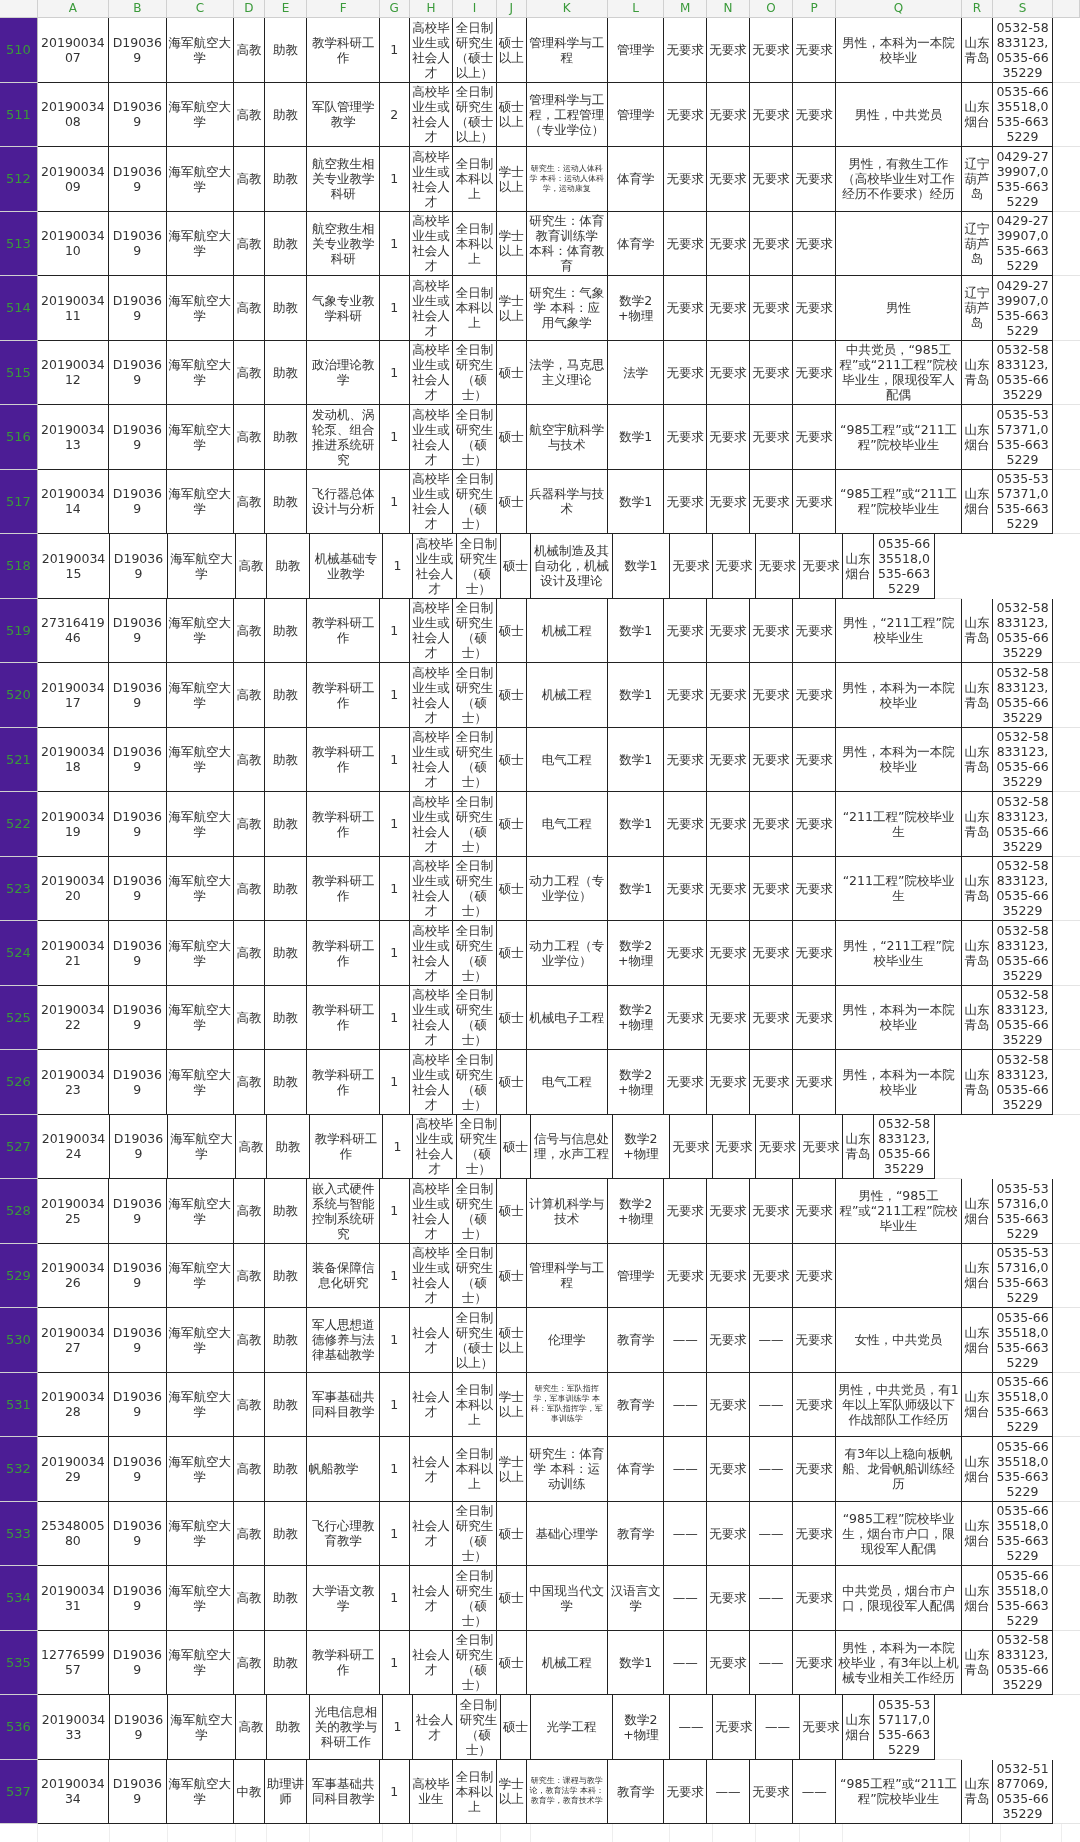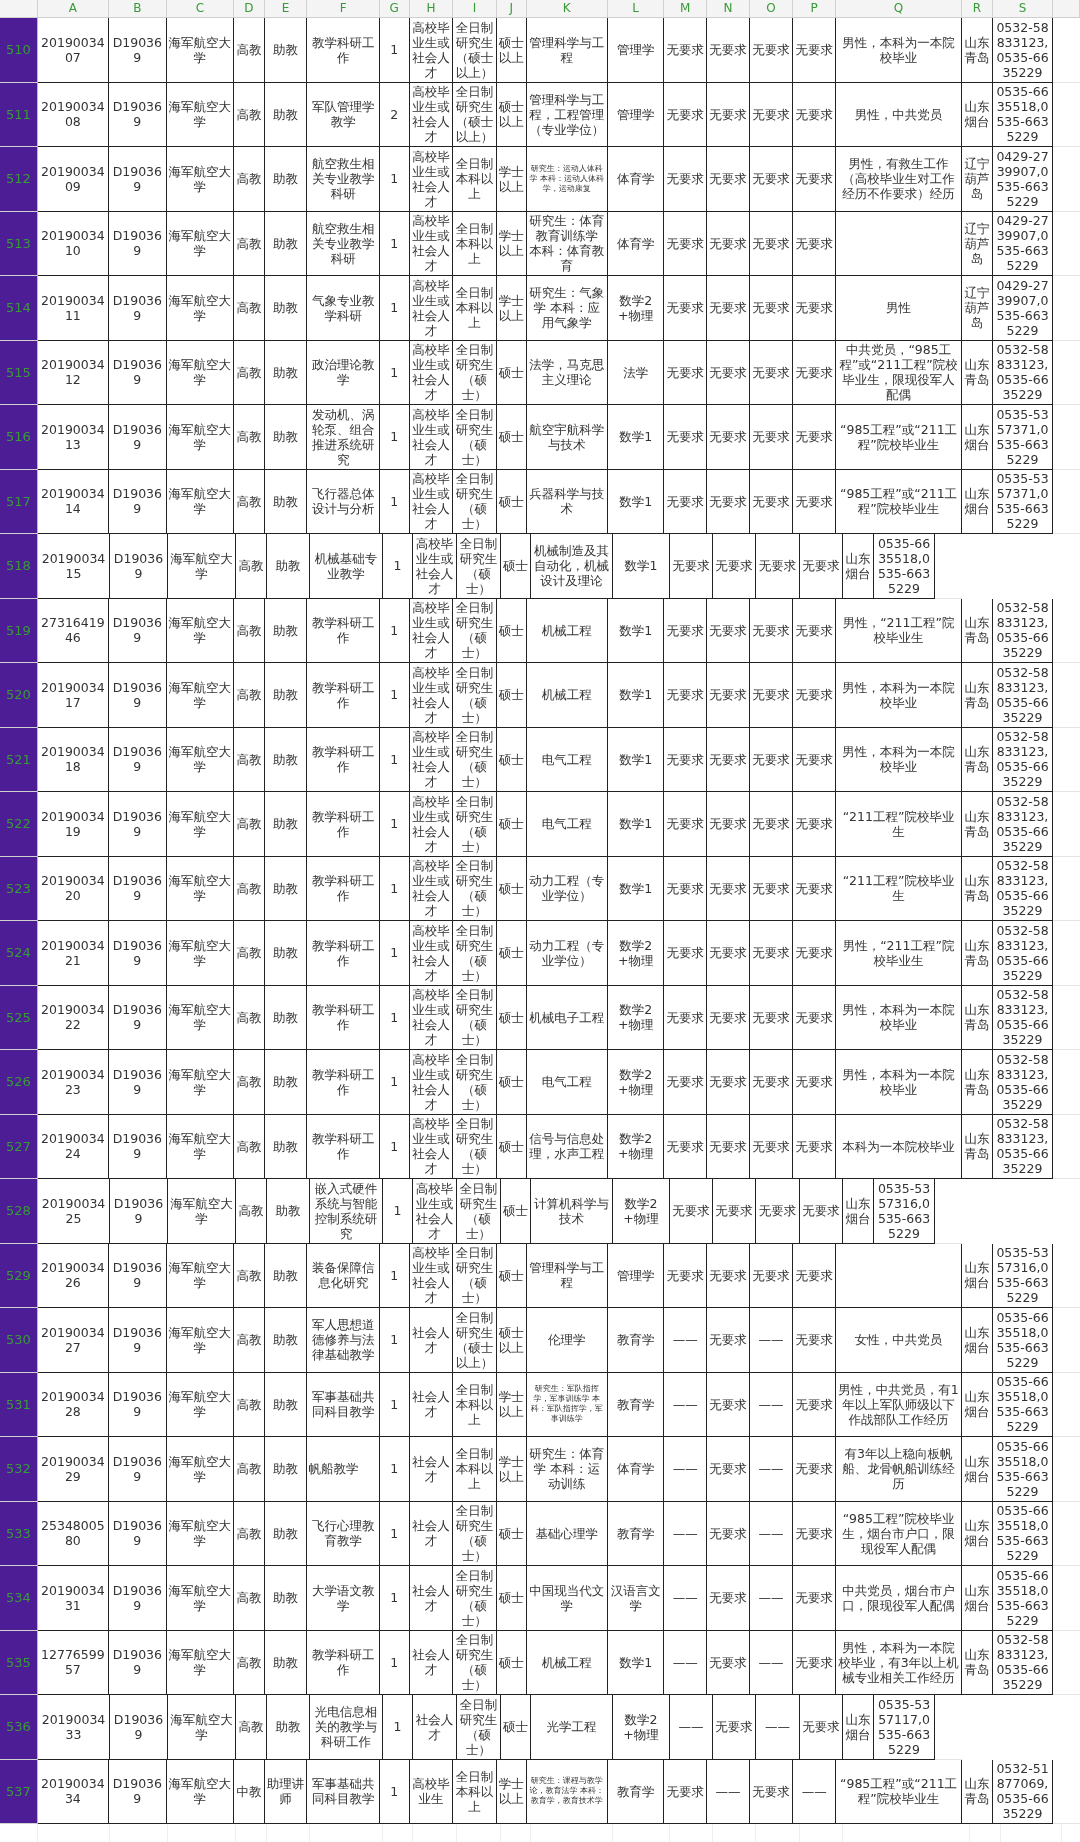--- a/index.html
+++ b/index.html
@@ -449,21 +449,20 @@
         <div class="cell c7">1</div>
         <div class="cell c8">高校毕业生或社会人才</div>
         <div class="cell c9">全日制研究生（硕士）</div>
         <div class="cell c10">硕士</div>
         <div class="cell c11">信号与信息处理，水声工程</div>
         <div class="cell c12">数学2+物理</div>
         <div class="cell c13">无要求</div>
         <div class="cell c14">无要求</div>
         <div class="cell c15">无要求</div>
         <div class="cell c16">无要求</div>
-        <div class="cell c17">本科为一本院校毕业</div>
         <div class="cell c18">山东青岛</div>
         <div class="cell c19">0532-58833123,0535-6635229</div>
         <div class="cell tail c20"></div>
       </div>
       <div class="row">
         <div class="cell rn c0">528</div>
         <div class="cell c1">2019003425</div>
         <div class="cell c2">D190369</div>
         <div class="cell c3 left">海军航空大学</div>
         <div class="cell c4">高教</div>
@@ -472,20 +471,21 @@
         <div class="cell c7">1</div>
         <div class="cell c8">高校毕业生或社会人才</div>
         <div class="cell c9">全日制研究生（硕士）</div>
         <div class="cell c10">硕士</div>
         <div class="cell c11">计算机科学与技术</div>
         <div class="cell c12">数学2+物理</div>
         <div class="cell c13">无要求</div>
         <div class="cell c14">无要求</div>
         <div class="cell c15">无要求</div>
         <div class="cell c16">无要求</div>
+        <div class="cell c17">男性，“985工程”或“211工程”院校毕业生</div>
         <div class="cell c18">山东烟台</div>
         <div class="cell c19">0535-5357316,0535-6635229</div>
         <div class="cell tail c20"></div>
       </div>
       <div class="row">
         <div class="cell rn c0">529</div>
         <div class="cell c1">2019003426</div>
         <div class="cell c2">D190369</div>
         <div class="cell c3 left">海军航空大学</div>
         <div class="cell c4">高教</div>

